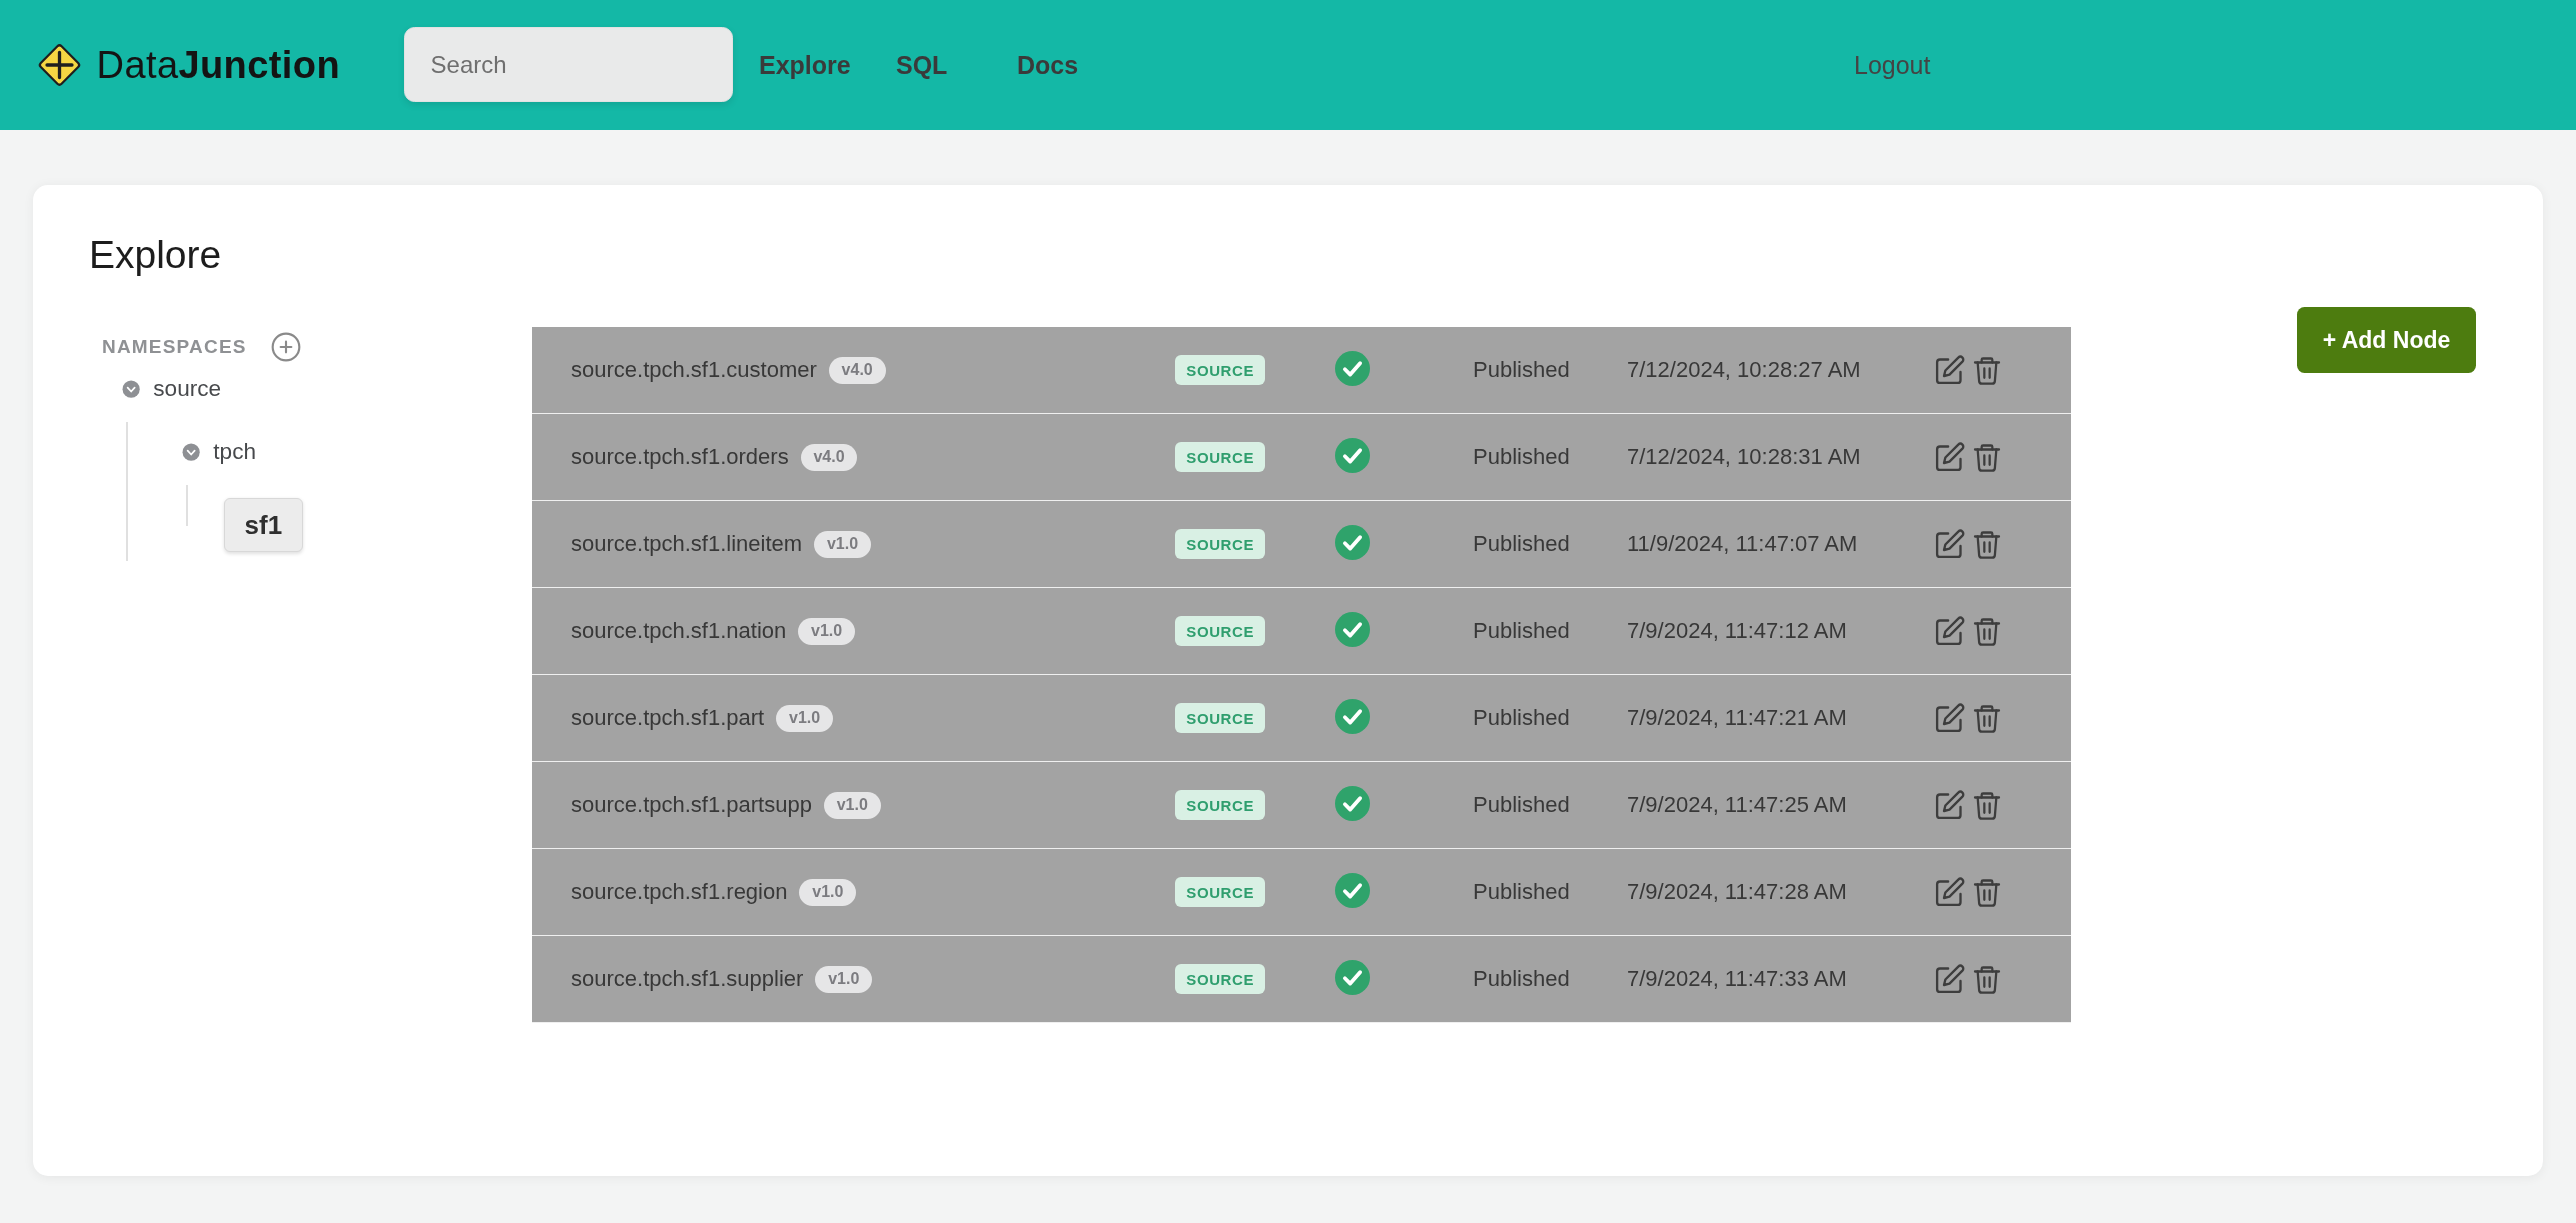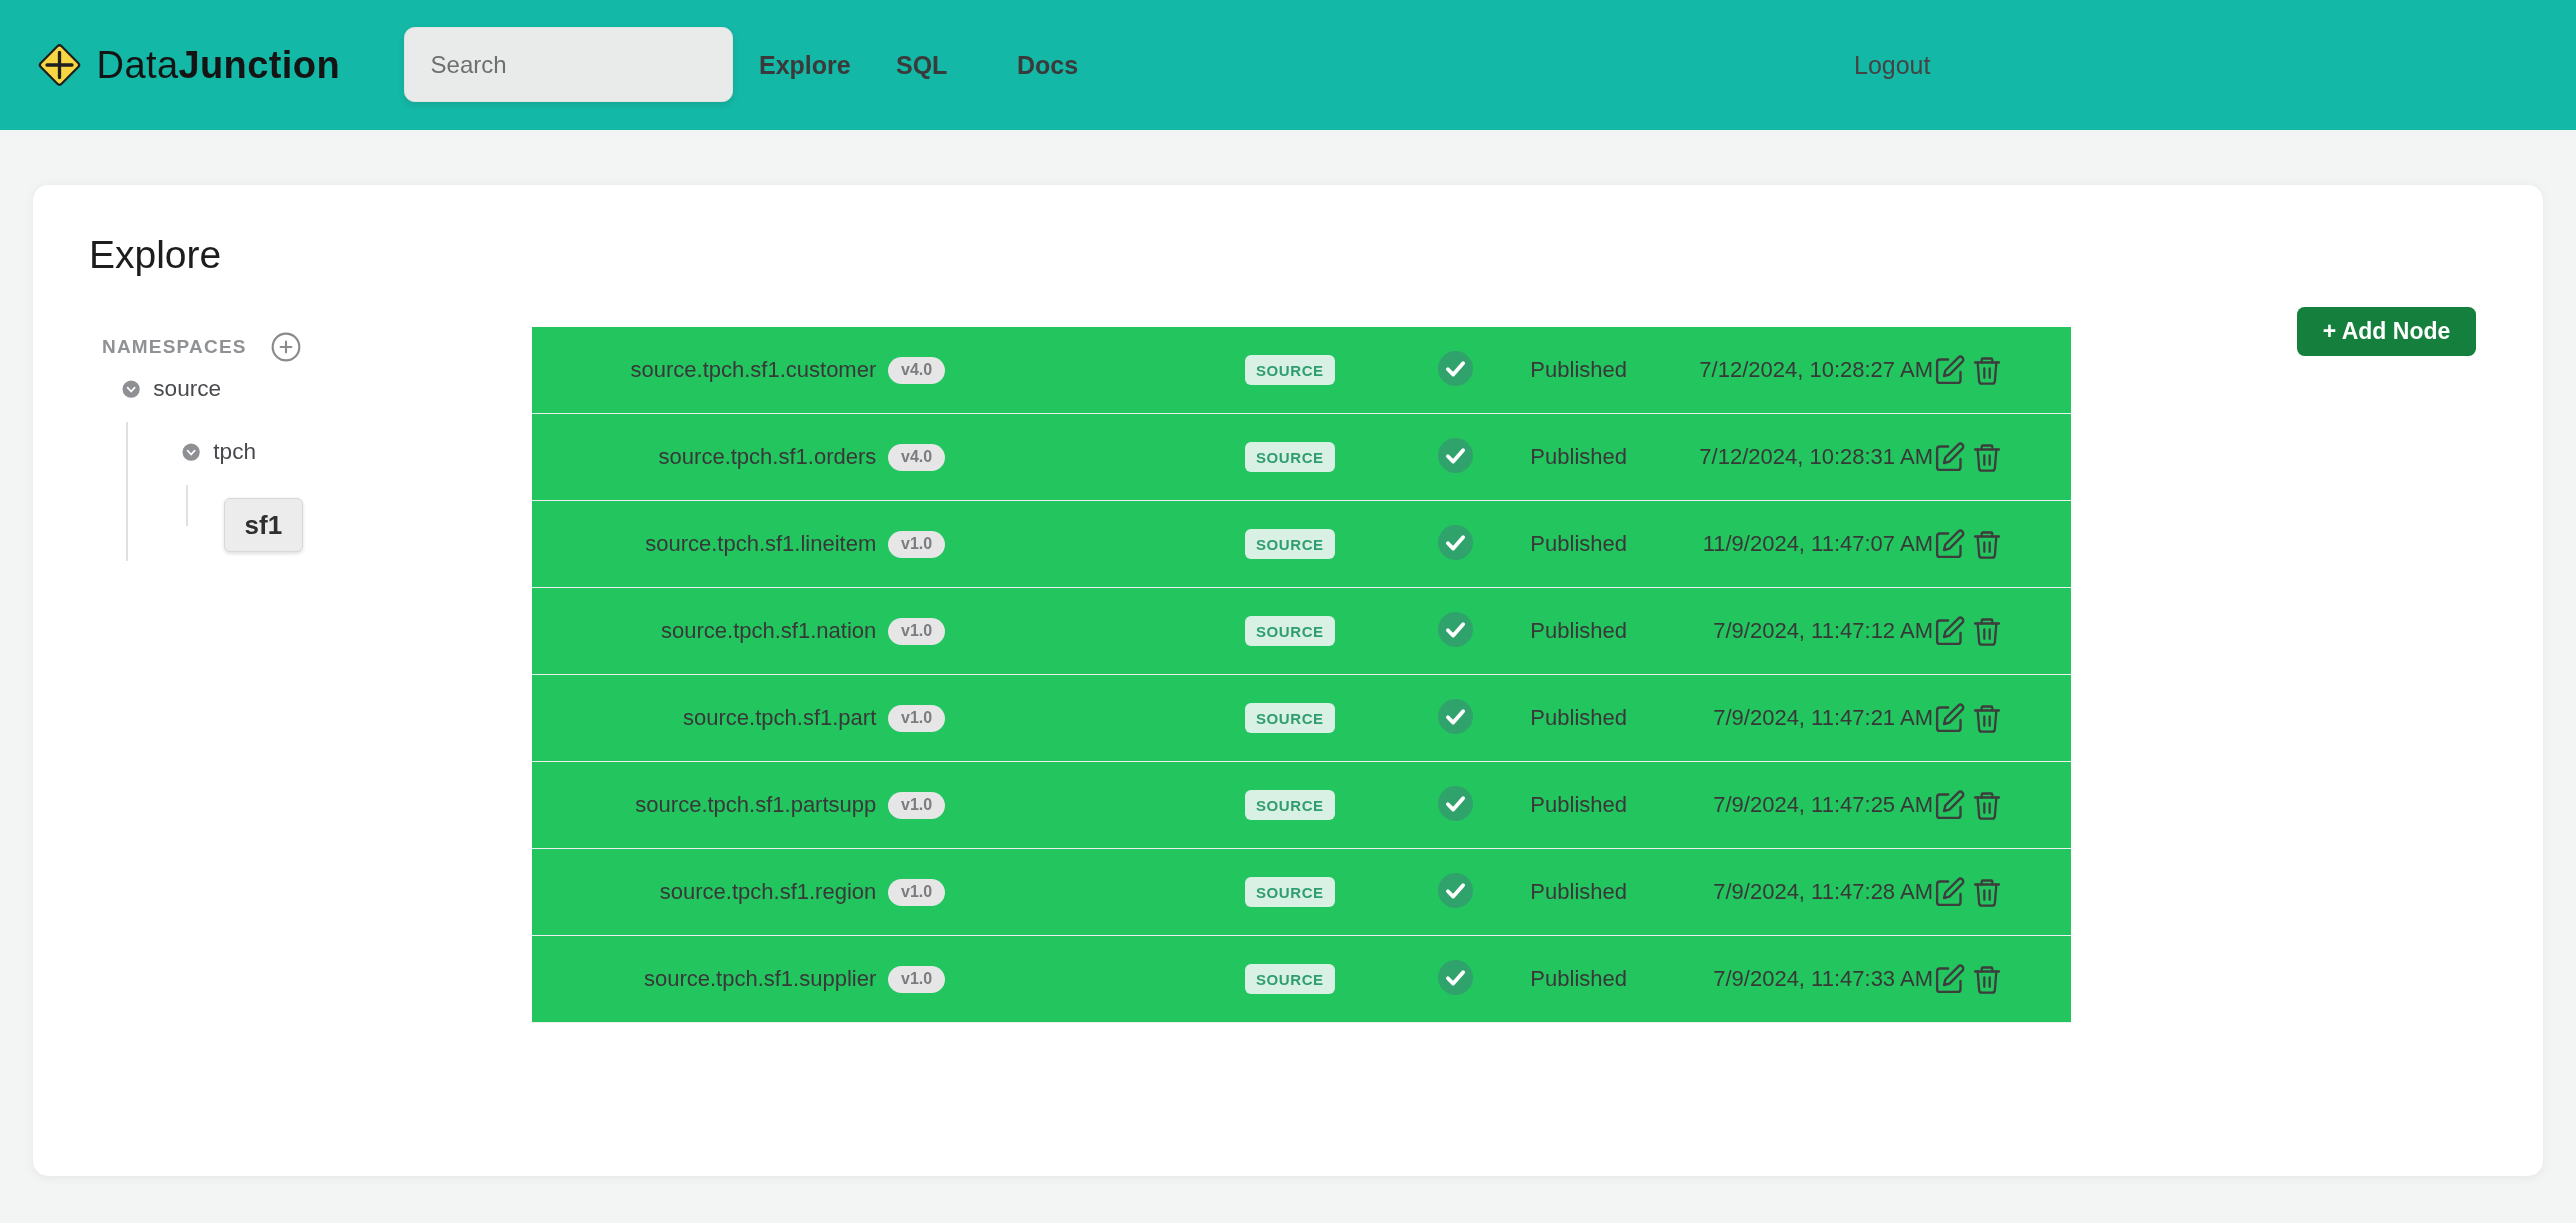--- a/index.html
+++ b/index.html
@@ -55,38 +55,38 @@
 
   
   .node-table { position:absolute; left:499px; top:142px; width:1539px; }
   .thead, .tr {
     display:grid;
     grid-template-columns:374px 230px 160px 138px 154px 306px 138px;
     padding-left:39px; align-items:center;
   }
   .thead { height:74px; background:#fafafa; border-bottom:1.5px solid #ececec; }
   .th { font-size:19px; font-weight:700; color:#97999c; letter-spacing:0.9px; }
-  .tr { height:87px; background:#22c55e; border-bottom:1.5px solid #efefef;text-align:right; }
+  .tr { height:87px; background:#a3a3a3; border-bottom:1.5px solid #efefef; }
   .node-name { font-size:22px; color:#383838; cursor:pointer; }
   .version-pill {
     margin-left:12px; background:#e6e6e7; color:#7c7c80; font-size:16px; font-weight:600;
     padding:4.5px 12.8px; border-radius:752px; display:inline-block; vertical-align:1.5px;
   }
   .td-display { font-size:22px; color:#383838; }
   .type-badge {
     background:#d9f0e4; color:#2f9e6e; font-size:15px; font-weight:700; letter-spacing:0.6px;
     padding:6.8px 11.3px; border-radius:6px; display:inline-block;
   }
   .mode-text, .date-text { font-size:22px; color:#383838; }
   .actions-cell { display:flex; align-items:center; gap:4.5px; }
   .icon-btn { display:inline-flex; cursor:pointer; }
 
   .add-node-btn {
-    position:absolute; left:2264px; top:122px; width:179px; height:49px;
-    background:#15803d; color:#fff; border:none; border-radius:7.5px;
+    position:absolute; left:2264px; top:122px; width:179px; height:66px;
+    background:#4d7c0f; color:#fff; border:none; border-radius:7.5px;
     font-size:23px; font-weight:600; cursor:pointer; font-family:"Liberation Sans", sans-serif;
     display:flex; align-items:center; justify-content:center;
   }
 </style>
 </head>
 <body>
 
 <div class="navbar">
   <div class="logo-wrap">
     <span style="display:inline-flex;">

